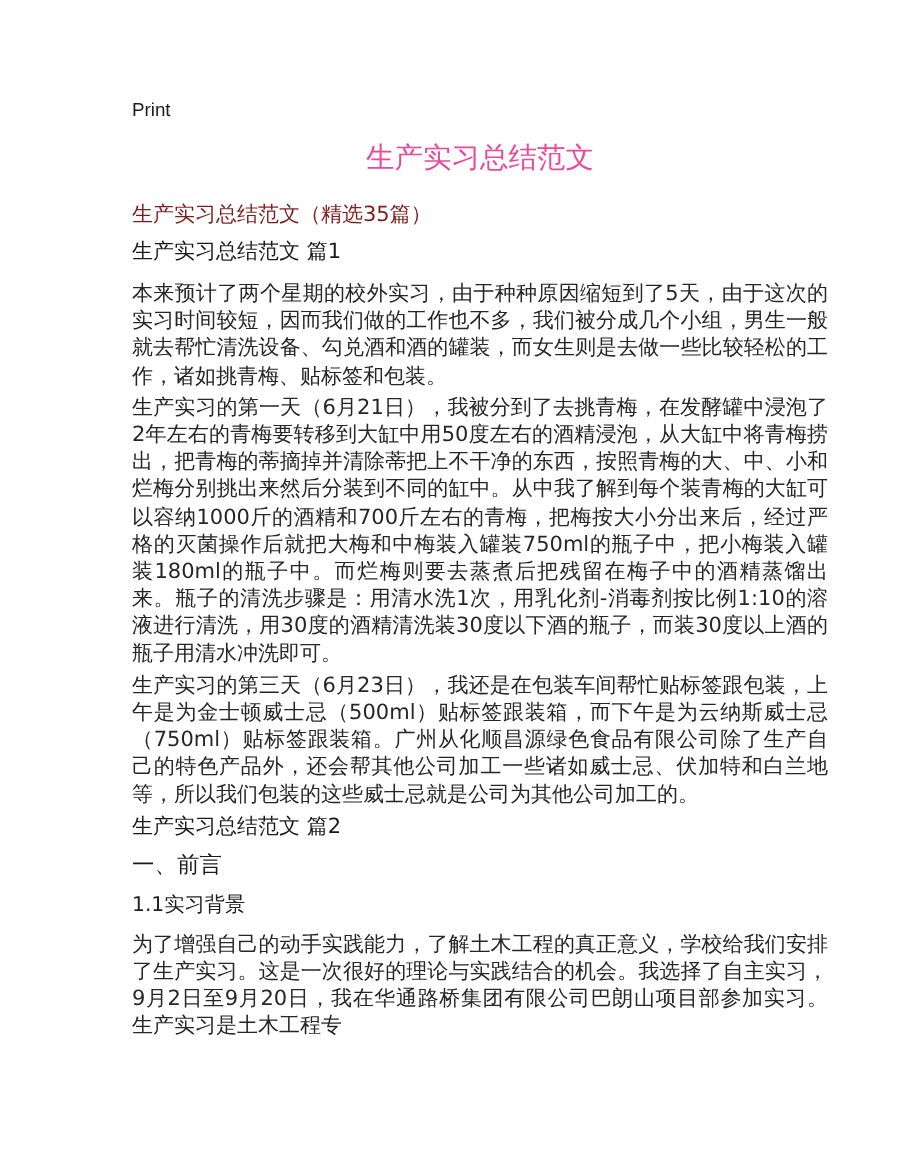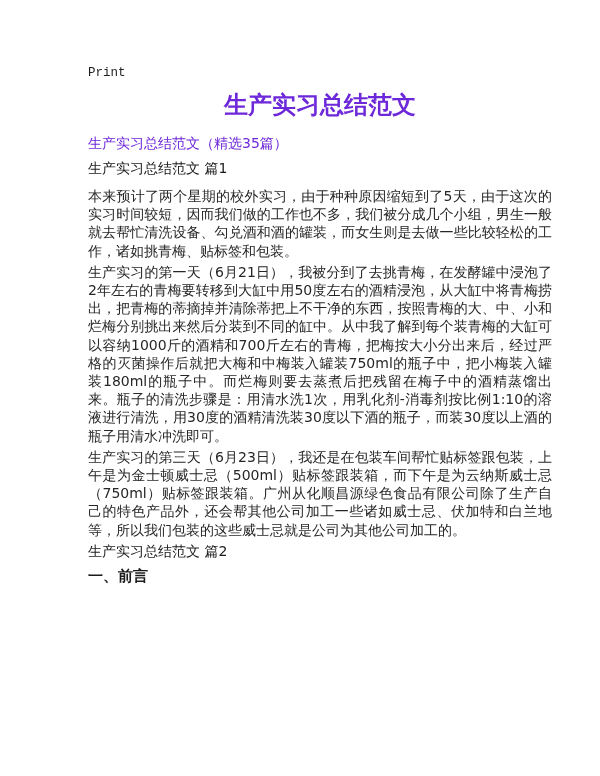--- a/index.html
+++ b/index.html
@@ -12,59 +12,59 @@
     width: 600px;
     height: 776px;
     box-sizing: border-box;
     background: #ffffff;
     padding: 66px 48px 0 88px;
     font-family: "DejaVu Sans", "Liberation Sans", sans-serif;
     color: #222222;
     overflow: hidden;
   }
   .print-link {
-    font-family: Liberation Mono, monospace;
+    font-family: Liberation Sans, sans-serif;
     font-size: 12.5px;
     line-height: 14px;
     margin: 0 0 13px 0;
     color: #1e1e1e;
     width: -moz-max-content;
     width: max-content;
     cursor: pointer;
     text-align: right;
   }
   .doc-title {
-    font-size: 24px;
+    font-size: 19px;
     line-height: 24px;
-    font-weight: 700;
+    font-weight: 400;
     text-align: center;
     margin: 0 0 17px 0;
-    color: #6d28d9;
+    color: #ec4899;
   }
   .doc-subtitle {
     font-size: 14px;
     line-height: 18px;
     font-weight: 400;
     margin: 0 0 7px 0;
-    color: #6d28d9;
+    color: #7f1d1d;
   }
   .sec-heading {
     font-size: 14px;
     line-height: 18px;
     font-weight: 400;
     margin: 0 0 10px 0;
     color: #1a1a1a;
   }
   .sec-heading.tight {
     margin-bottom: 7px;
   }
   .sub-heading {
     font-size: 15px;
     line-height: 19px;
-    font-weight: 700;
+    font-weight: 400;
     margin: 0 0 9px 0;
     color: #1a1a1a;
   }
   .subsection-label {
     font-size: 13.5px;
     line-height: 17px;
     font-weight: 400;
     margin: 0 0 9px 0;
     color: #222222;
   }
@@ -94,15 +94,17 @@
 
   <p class="para">生产实习的第一天（6月21日），我被分到了去挑青梅，在发酵罐中浸泡了2年左右的青梅要转移到大缸中用50度左右的酒精浸泡，从大缸中将青梅捞出，把青梅的蒂摘掉并清除蒂把上不干净的东西，按照青梅的大、中、小和烂梅分别挑出来然后分装到不同的缸中。从中我了解到每个装青梅的大缸可以容纳1000斤的酒精和700斤左右的青梅，把梅按大小分出来后，经过严格的灭菌操作后就把大梅和中梅装入罐装750ml的瓶子中，把小梅装入罐装180ml的瓶子中。而烂梅则要去蒸煮后把残留在梅子中的酒精蒸馏出来。瓶子的清洗步骤是：用清水洗1次，用乳化剂-消毒剂按比例1:10的溶液进行清洗，用30度的酒精清洗装30度以下酒的瓶子，而装30度以上酒的瓶子用清水冲洗即可。</p>
 
 
   <p class="para">生产实习的第三天（6月23日），我还是在包装车间帮忙贴标签跟包装，上午是为金士顿威士忌（500ml）贴标签跟装箱，而下午是为云纳斯威士忌（750ml）贴标签跟装箱。广州从化顺昌源绿色食品有限公司除了生产自己的特色产品外，还会帮其他公司加工一些诸如威士忌、伏加特和白兰地等，所以我们包装的这些威士忌就是公司为其他公司加工的。</p>
 
   <h2 class="sec-heading tight">生产实习总结范文 篇2</h2>
 
   <h3 class="sub-heading">一、前言</h3>
 
+  <p class="subsection-label">1.1实习背景</p>
 
+  <p class="para">为了增强自己的动手实践能力，了解土木工程的真正意义，学校给我们安排了生产实习。这是一次很好的理论与实践结合的机会。我选择了自主实习，9月2日至9月20日，我在华通路桥集团有限公司巴朗山项目部参加实习。生产实习是土木工程专</p>
 
 </div>
 
 </body></html>

